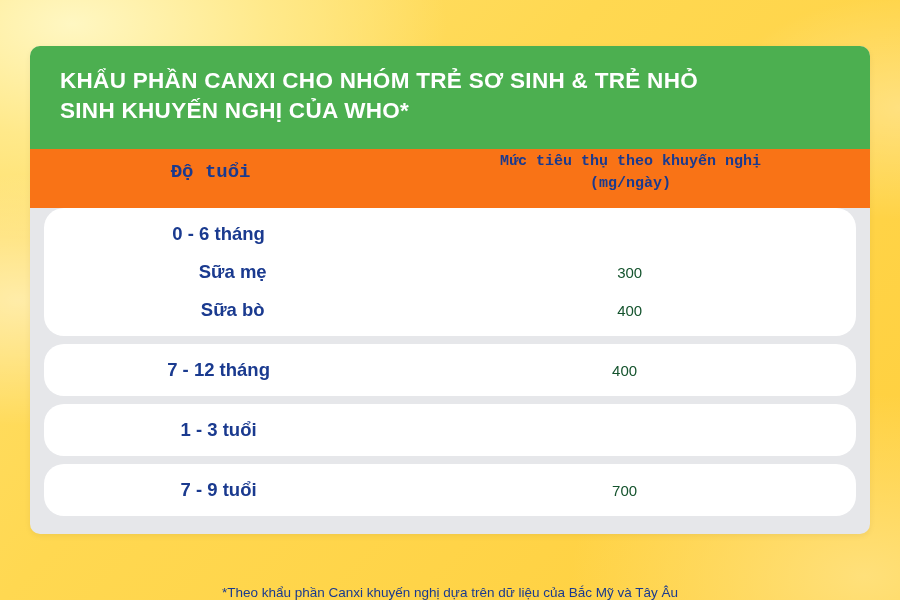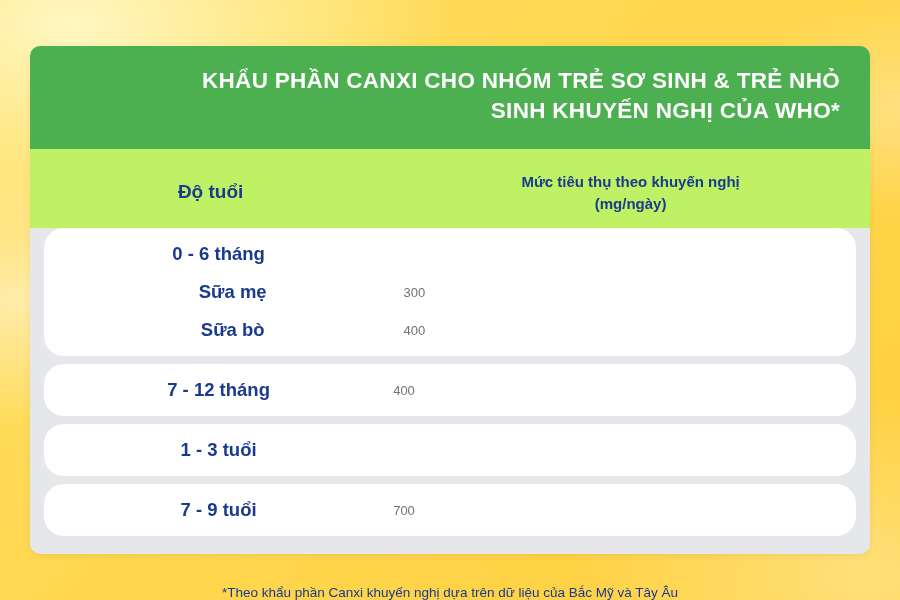--- a/index.html
+++ b/index.html
@@ -39,36 +39,37 @@
     width: 840px;
     background: #e6e7ea;
     border-radius: 10px;
     overflow: hidden;
     box-shadow: 0 2px 6px rgba(0,0,0,0.06);
   }
 
   .card-header {
     background: #4caf50;
     color: #ffffff;
-    text-align: right;
+    text-align: left;
     padding: 20px 30px 22px 30px;
     font-weight: bold;
     font-size: 22.5px;
     line-height: 1.35;
     letter-spacing: 0.3px;
   }
   .card-header .line {
     display: block;
     white-space: nowrap;
   }
 
   .col-head {
     display: flex;
-    padding: 22px 0 14px 0;
-    background: #bef264;
+    padding: 2px 0 14px 0;
+    background: #f97316;
+    font-family: Liberation Mono, monospace;
   }
   .col-head .c1, .col-head .c2 {
     color: #1a3a8f;
     font-weight: bold;
     text-align: center;
   }
   .col-head .c1 {
     width: 43%;
     font-size: 19px;
     padding-top: 10px;
@@ -99,22 +100,23 @@
     color: #1a3a8f;
     font-size: 18.5px;
     font-weight: bold;
   }
   .cell-label.sub {
     font-weight: bold;
     padding-left: 18px;
   }
   .cell-value {
     width: 57%;
-    color: #737373;
-    font-size: 13px;
+    text-align: center;
+    color: #14532d;
+    font-size: 15px;
     font-weight: normal;
   }
   .row-line + .row-line {
     margin-top: 6px;
   }
 
   .footnote {
     position: absolute;
     left: 0;
     right: 0;

